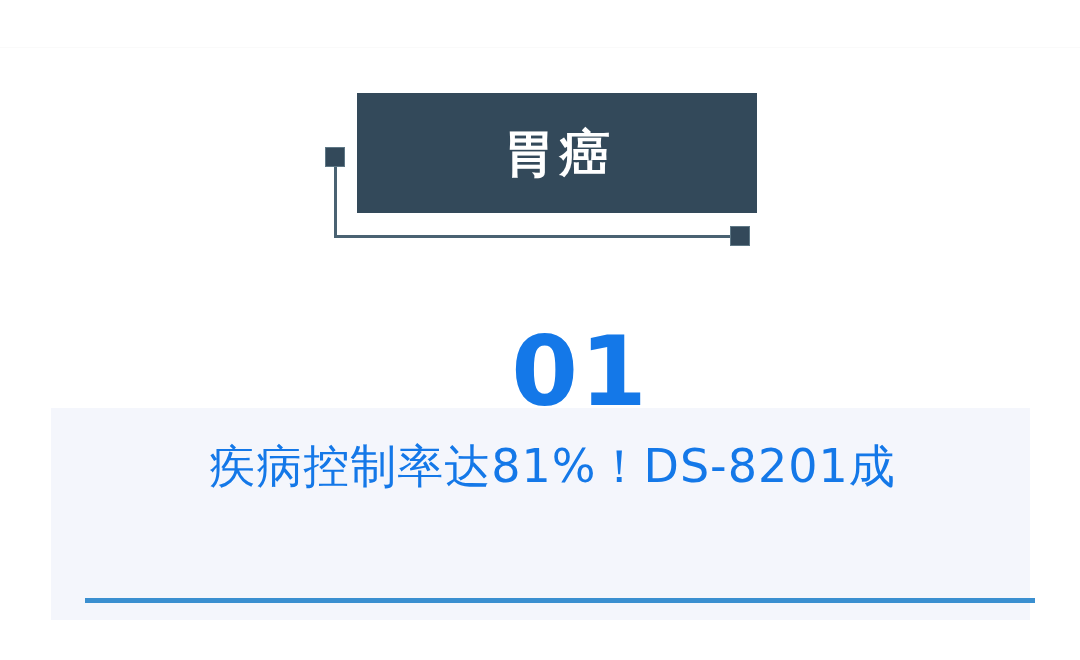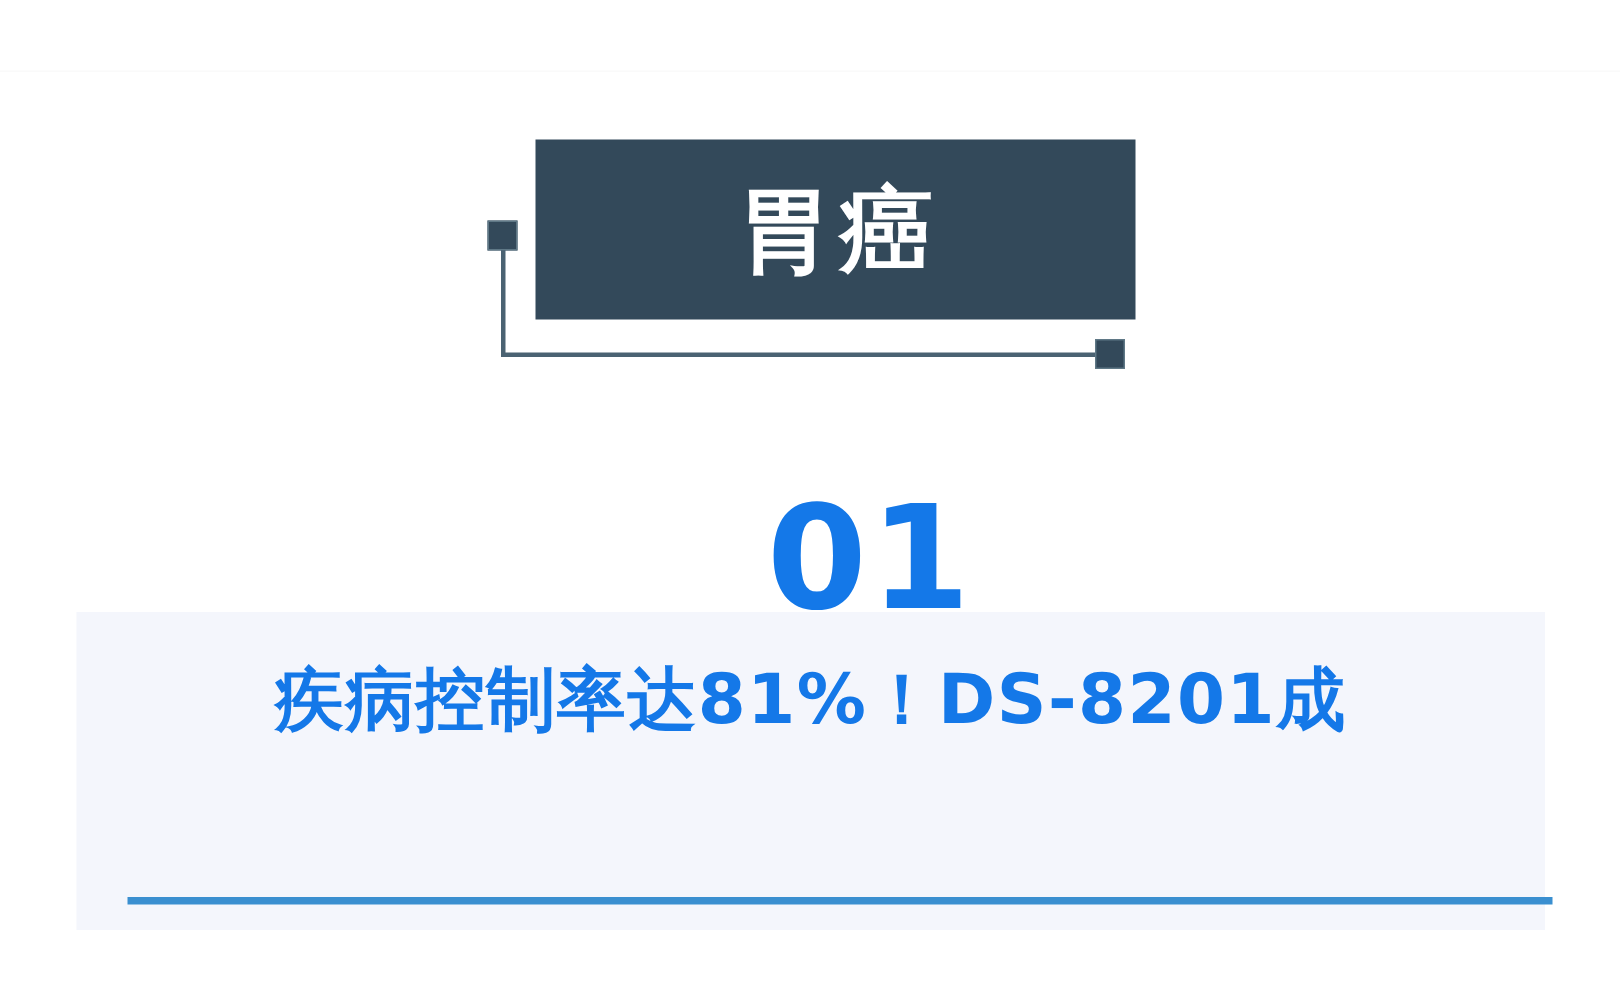--- a/index.html
+++ b/index.html
@@ -65,21 +65,21 @@
     top: 93px;
     width: 400px;
     height: 120px;
     background: #33495a;
     display: flex;
     align-items: center;
     justify-content: center;
   }
   .banner-label {
     color: #ffffff;
-    font-size: 63px;
+    font-size: 51px;
     font-weight: bold;
     letter-spacing: 5px;
     line-height: 1;
     text-indent: 5px;
   }
 
   
   .section-number {
     position: absolute;
     left: 0;
@@ -98,27 +98,27 @@
   .headline-panel {
     position: absolute;
     left: 51px;
     top: 408px;
     width: 979px;
     height: 212px;
     background: #f4f6fc;
   }
   .headline {
     position: absolute;
-    left: 0;
+    left: 12px;
     top: 22px;
     width: 979px;
     text-align: center;
     color: #1478e8;
     font-size: 46px;
-    font-weight: bold;
+    font-weight: normal;
     line-height: 72px;
     letter-spacing: 1px;
   }
   .headline-line { display: block; white-space: nowrap; }
 
   .headline-rule {
     position: absolute;
     left: 34px;
     top: 190px;
     width: 950px;

